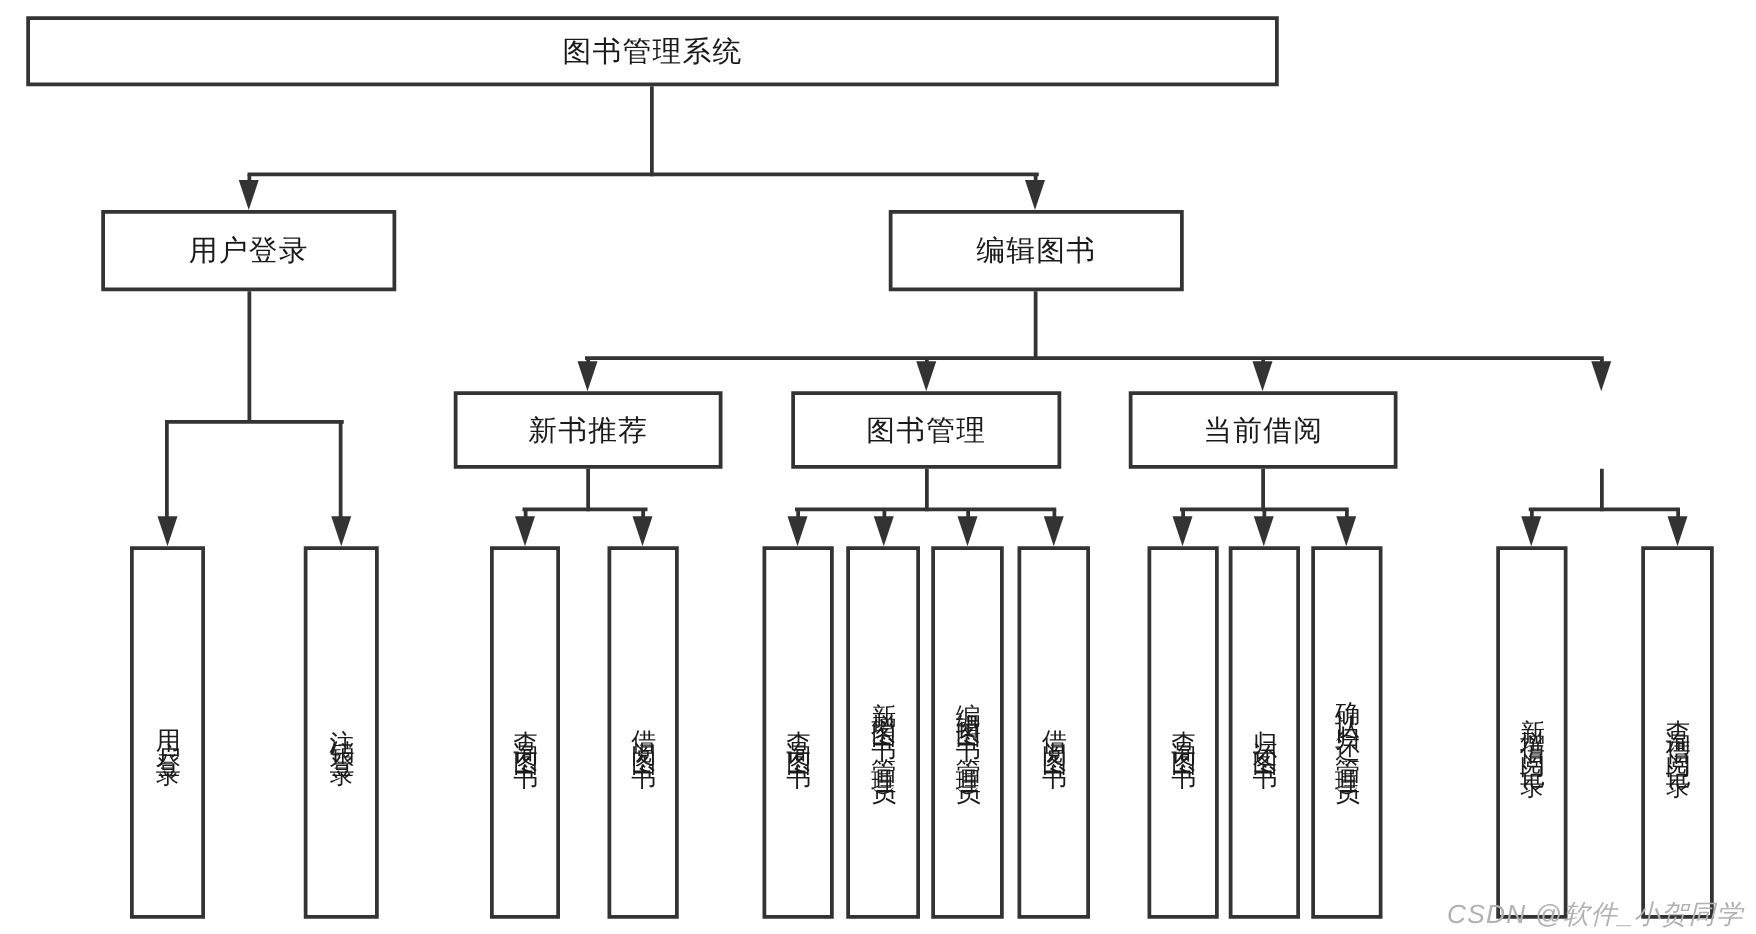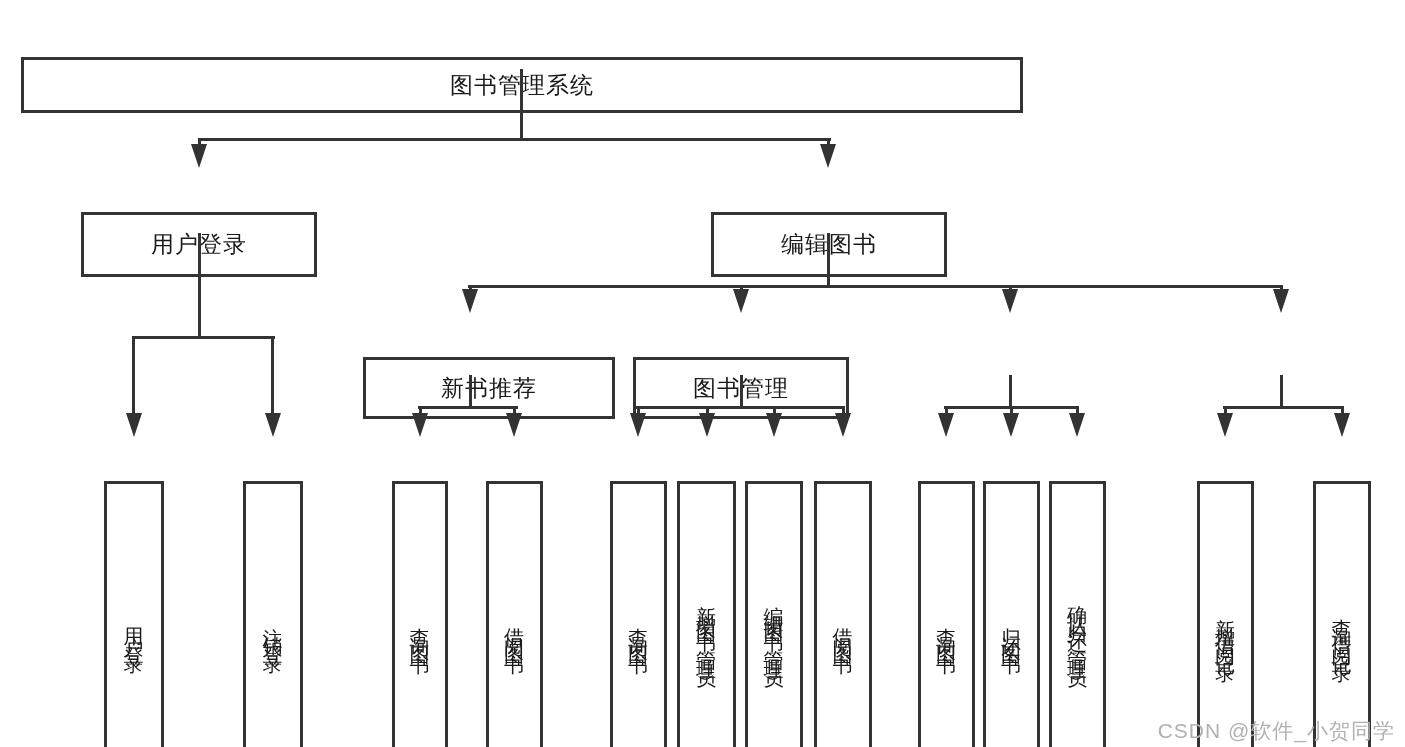--- a/index.html
+++ b/index.html
@@ -4,38 +4,38 @@
 <style>
   html,body{margin:0;padding:0;background:#ffffff;}
   #canvas{
     position:relative;width:1405px;height:747px;background:#ffffff;
     font-family:"Liberation Sans","DejaVu Sans",sans-serif;color:#1a1a1a;
     overflow:hidden;
   }
   .box{
     position:absolute;box-sizing:border-box;border:3px solid #333333;background:#ffffff;
     display:flex;align-items:center;justify-content:center;
-    font-size:23px;letter-spacing:1px;color:#1a1a1a;margin-top:44px;
+    font-size:23px;letter-spacing:1px;color:#1a1a1a;
   }
   .vbox{
     writing-mode:vertical-rl;text-orientation:mixed;
     font-size:20px;letter-spacing:9px;line-height:1;
     padding:8px 0;
   }
   .hline,.vline{position:absolute;background:#333333;}
   .hline{height:3px;}
   .vline{width:3px;}
   .arrow{
     position:absolute;width:0;height:0;
     border-left:8px solid transparent;border-right:8px solid transparent;
     border-top:24px solid #333333;
   }
   .watermark{
     position:absolute;right:10px;bottom:2px;
-    font-size:21px;letter-spacing:1px;color:#b2b0b0;white-space:nowrap;
+    font-size:21px;letter-spacing:1px;color:#b2b0b0;white-space:nowrap;font-style:italic;
   }
 </style>
 </head>
 <body>
 
 <div id="canvas">
 
   <div class="box" style="left:21px;top:13px;width:1002px;height:56px">
     <span>图书管理系统</span>
   </div>
@@ -65,25 +65,28 @@
   <div class="hline" style="left:468px;top:285px;width:815px"></div>
   <div class="vline" style="left:469px;top:287px;height:6px"></div>
   <div class="arrow" style="left:462px;top:289px"></div>
   <div class="vline" style="left:740px;top:287px;height:6px"></div>
   <div class="arrow" style="left:733px;top:289px"></div>
   <div class="vline" style="left:1009px;top:287px;height:6px"></div>
   <div class="arrow" style="left:1002px;top:289px"></div>
   <div class="vline" style="left:1280px;top:287px;height:6px"></div>
   <div class="arrow" style="left:1273px;top:289px"></div>
 
-  <div class="box" style="left:363px;top:313px;width:252px;height:62px">
+  <div class="box" style="left:363px;top:313px;width:215px;height:62px">
     <span>新书推荐</span>
   </div>
   <div class="box" style="left:633px;top:313px;width:216px;height:62px">
     <span>图书管理</span>
+  </div>
+  <div class="box" style="left:903px;top:313px;width:215px;height:62px">
+    <span>当前借阅</span>
   </div>
 
   <div class="vline" style="left:469px;top:375px;height:34px"></div>
   <div class="hline" style="left:418px;top:406px;width:100px"></div>
   <div class="vline" style="left:419px;top:408px;height:9px"></div>
   <div class="arrow" style="left:412px;top:413px"></div>
   <div class="vline" style="left:513px;top:408px;height:9px"></div>
   <div class="arrow" style="left:506px;top:413px"></div>
 
   <div class="vline" style="left:740px;top:375px;height:34px"></div>

